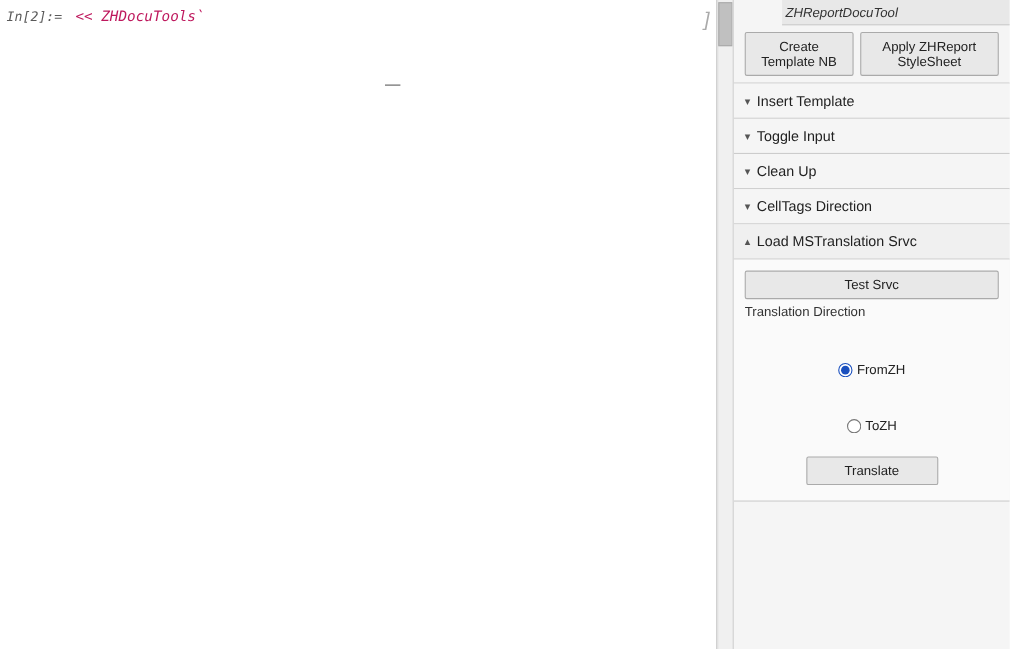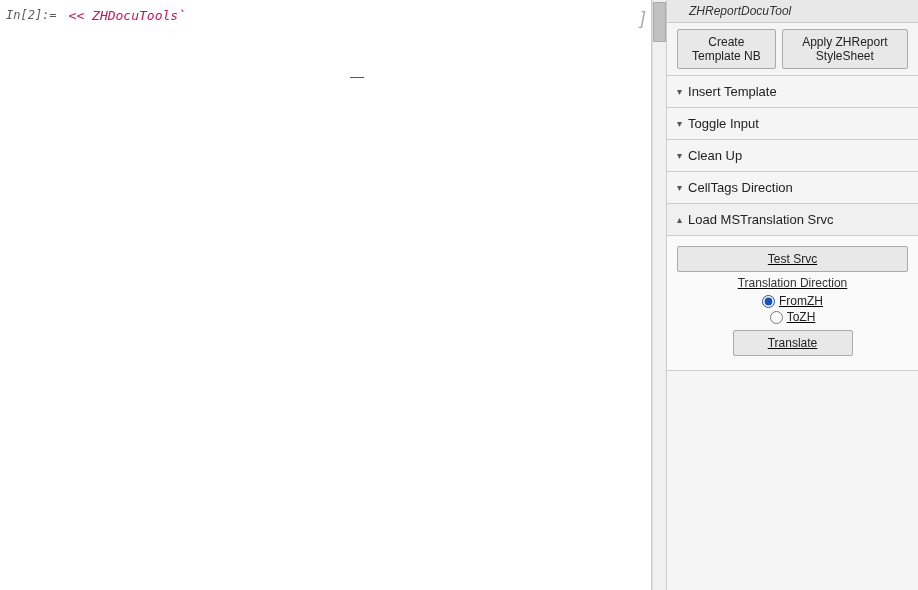--- a/index.html
+++ b/index.html
@@ -83,26 +83,27 @@
     .sidebar {
       width: 252px;
       background: #f5f5f5;
       border-left: 1px solid #ccc;
       display: flex;
       flex-direction: column;
       overflow-y: auto;
     }
 
     .sidebar-title {
-      padding: 4px 22px;
+      padding: 4px 3px;
       font-size: 12px;
       color: #333;
       background: #e8e8e8;
       border-bottom: 1px solid #ccc;
       font-style: italic;
+      margin-left: 44px;
     }
 
     .sidebar-btn-row {
       padding: 6px 10px;
       border-bottom: 1px solid #ccc;
       display: flex;
       flex-direction: row;
       gap: 6px;
     }
 
@@ -136,63 +137,63 @@
 
     .section-expanded {
       border-bottom: 1px solid #ccc;
       background: #f0f0f0;
     }
 
     .section-body {
       padding: 10px;
       border-bottom: 1px solid #ccc;
       background: #fafafa;
-      text-decoration: underline;
     }
 
     .section-body .sidebar-button {
       display: block;
       width: 100%;
       margin-bottom: 4px;
     }
 
     .label-text {
       font-size: 12px;
       color: #333;
-      text-align: center;
+      text-align: left;
       display: block;
       margin: 4px 0 2px 0;
     }
 
     .radio-group {
       display: flex;
       flex-direction: column;
       align-items: center;
       gap: 2px;
       margin: 4px 0;
     }
 
     .radio-item {
       display: flex;
       align-items: center;
       gap: 4px;
       font-size: 12px;
       color: #222;
       cursor: pointer;
+      margin-top: 35px;
     }
 
     .radio-item input[type="radio"] {
       accent-color: #1a4fbe;
       cursor: pointer;
     }
 
     .translate-btn-row {
       display: flex;
       justify-content: center;
-      margin-top: 6px;
+      margin-top: 21px;
     }
 
     .translate-btn-row .sidebar-button {
       width: 120px;
     }
   </style>
 </head>
 <body>
 
 <div class="notebook-area">

